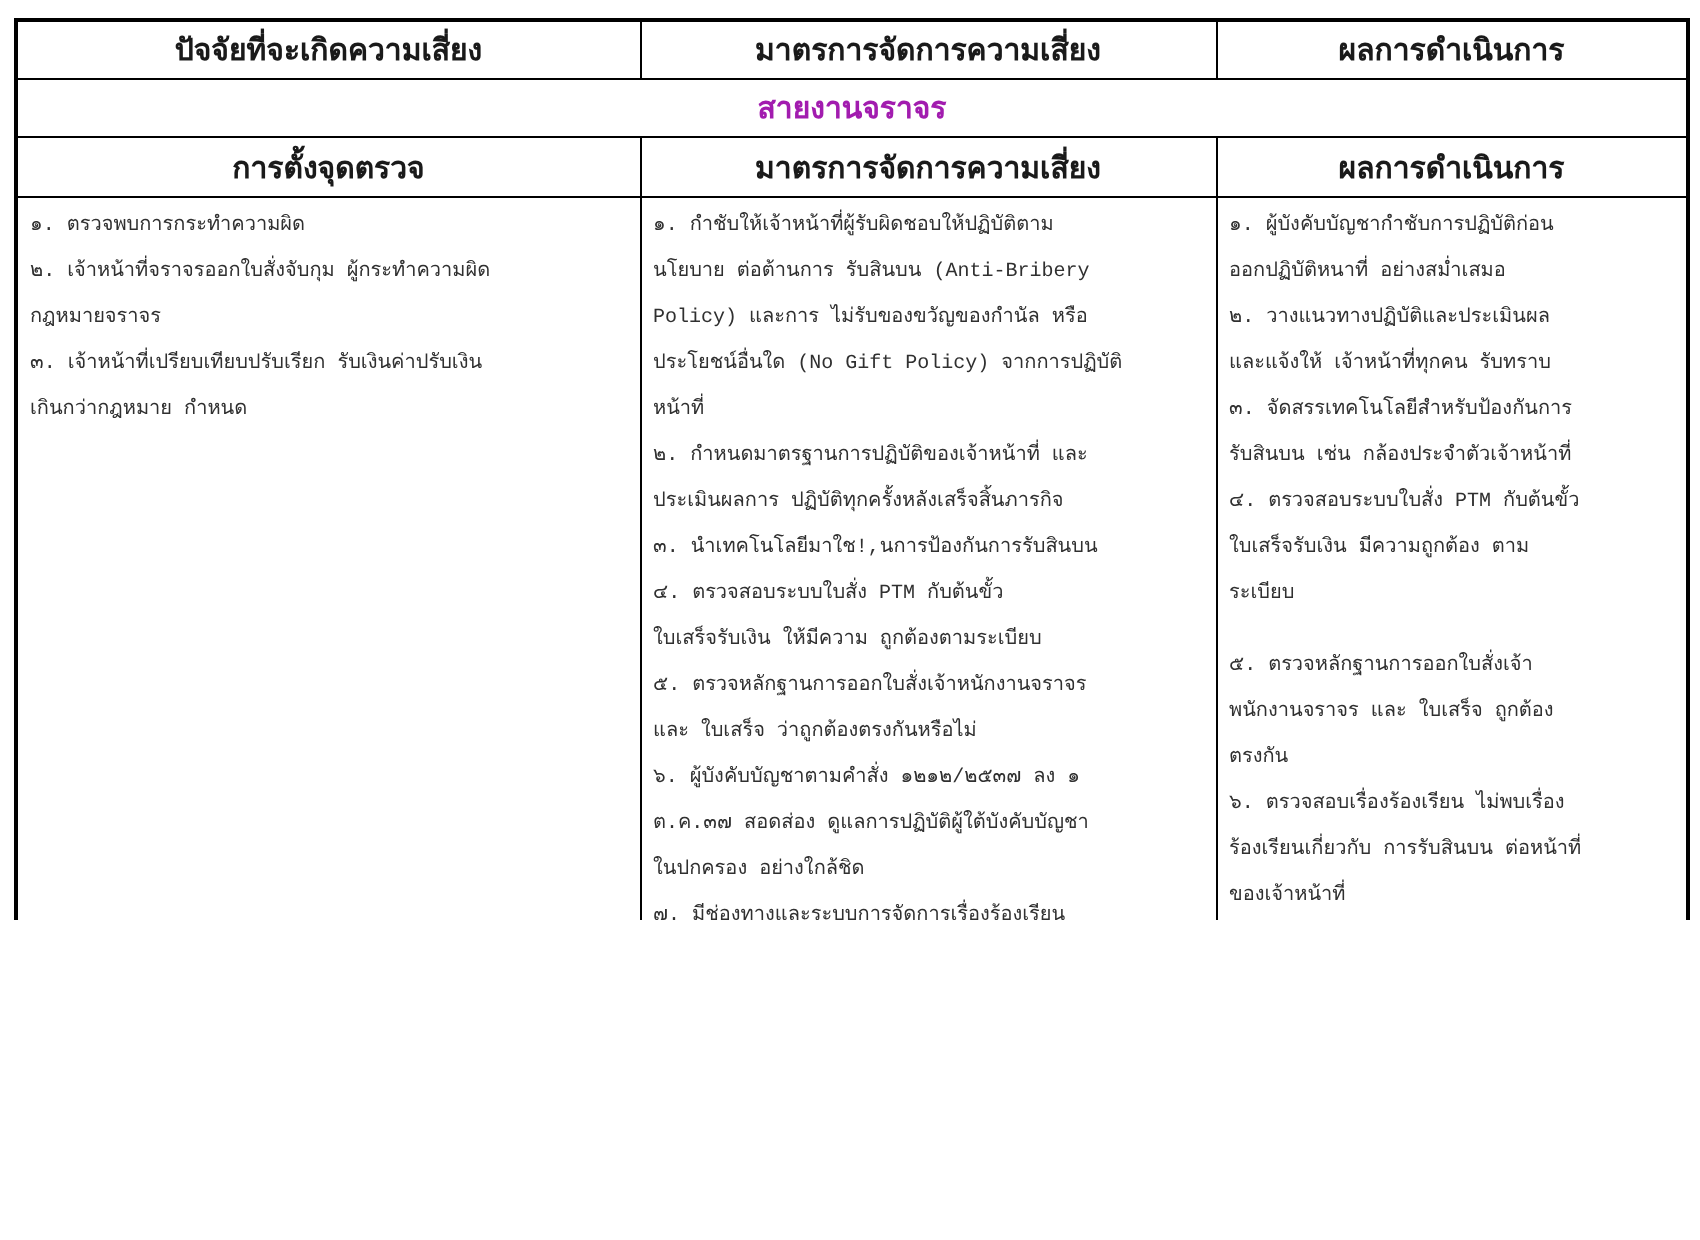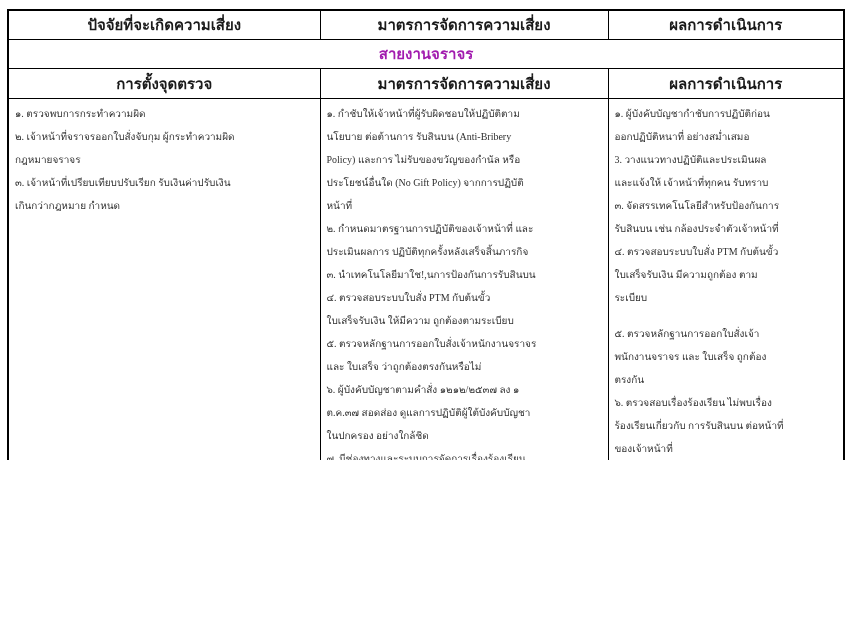--- a/index.html
+++ b/index.html
@@ -5,21 +5,21 @@
   html, body {
     margin: 0;
     padding: 0;
     background: #ffffff;
   }
   .page {
     position: relative;
     width: 850px;
     height: 460px;
     background: #ffffff;
-    font-family: Liberation Serif, serif;
+    font-family: Liberation Mono, monospace;
     color: #303030;
     box-sizing: border-box;
   }
   table.risk-table {
     position: absolute;
     left: 7px;
     top: 9px;
     width: 836px;
     height: 603px;
     border-collapse: collapse;
@@ -118,21 +118,21 @@
 ๖. ผู้บังคับบัญชาตามคำสั่ง ๑๒๑๒/๒๕๓๗ ลง ๑
 ต.ค.๓๗ สอดส่อง ดูแลการปฏิบัติผู้ใต้บังคับบัญชา
 ในปกครอง อย่างใกล้ชิด
 ๗. มีช่องทางและระบบการจัดการเรื่องร้องเรียน
 จาก ประชาชนที่ พบเห็นการกระทำผิดของ
 เจ้าหน้าที่</div>
         </td>
         <td>
           <div class="cell-text">๑. ผู้บังคับบัญชากำชับการปฏิบัติก่อน
 ออกปฏิบัติหนาที่ อย่างสม่ำเสมอ
-3. วางแนวทางปฏิบัติและประเมินผล
+๒. วางแนวทางปฏิบัติและประเมินผล
 และแจ้งให้ เจ้าหน้าที่ทุกคน รับทราบ
 ๓. จัดสรรเทคโนโลยีสำหรับป้องกันการ
 รับสินบน เช่น กล้องประจำตัวเจ้าหน้าที่
 ๔. ตรวจสอบระบบใบสั่ง PTM กับต้นขั้ว
 ใบเสร็จรับเงิน มีความถูกต้อง ตาม
 ระเบียบ</div>
           <div class="cell-text gap-before">๕. ตรวจหลักฐานการออกใบสั่งเจ้า
 พนักงานจราจร และ ใบเสร็จ ถูกต้อง
 ตรงกัน
 ๖. ตรวจสอบเรื่องร้องเรียน ไม่พบเรื่อง

